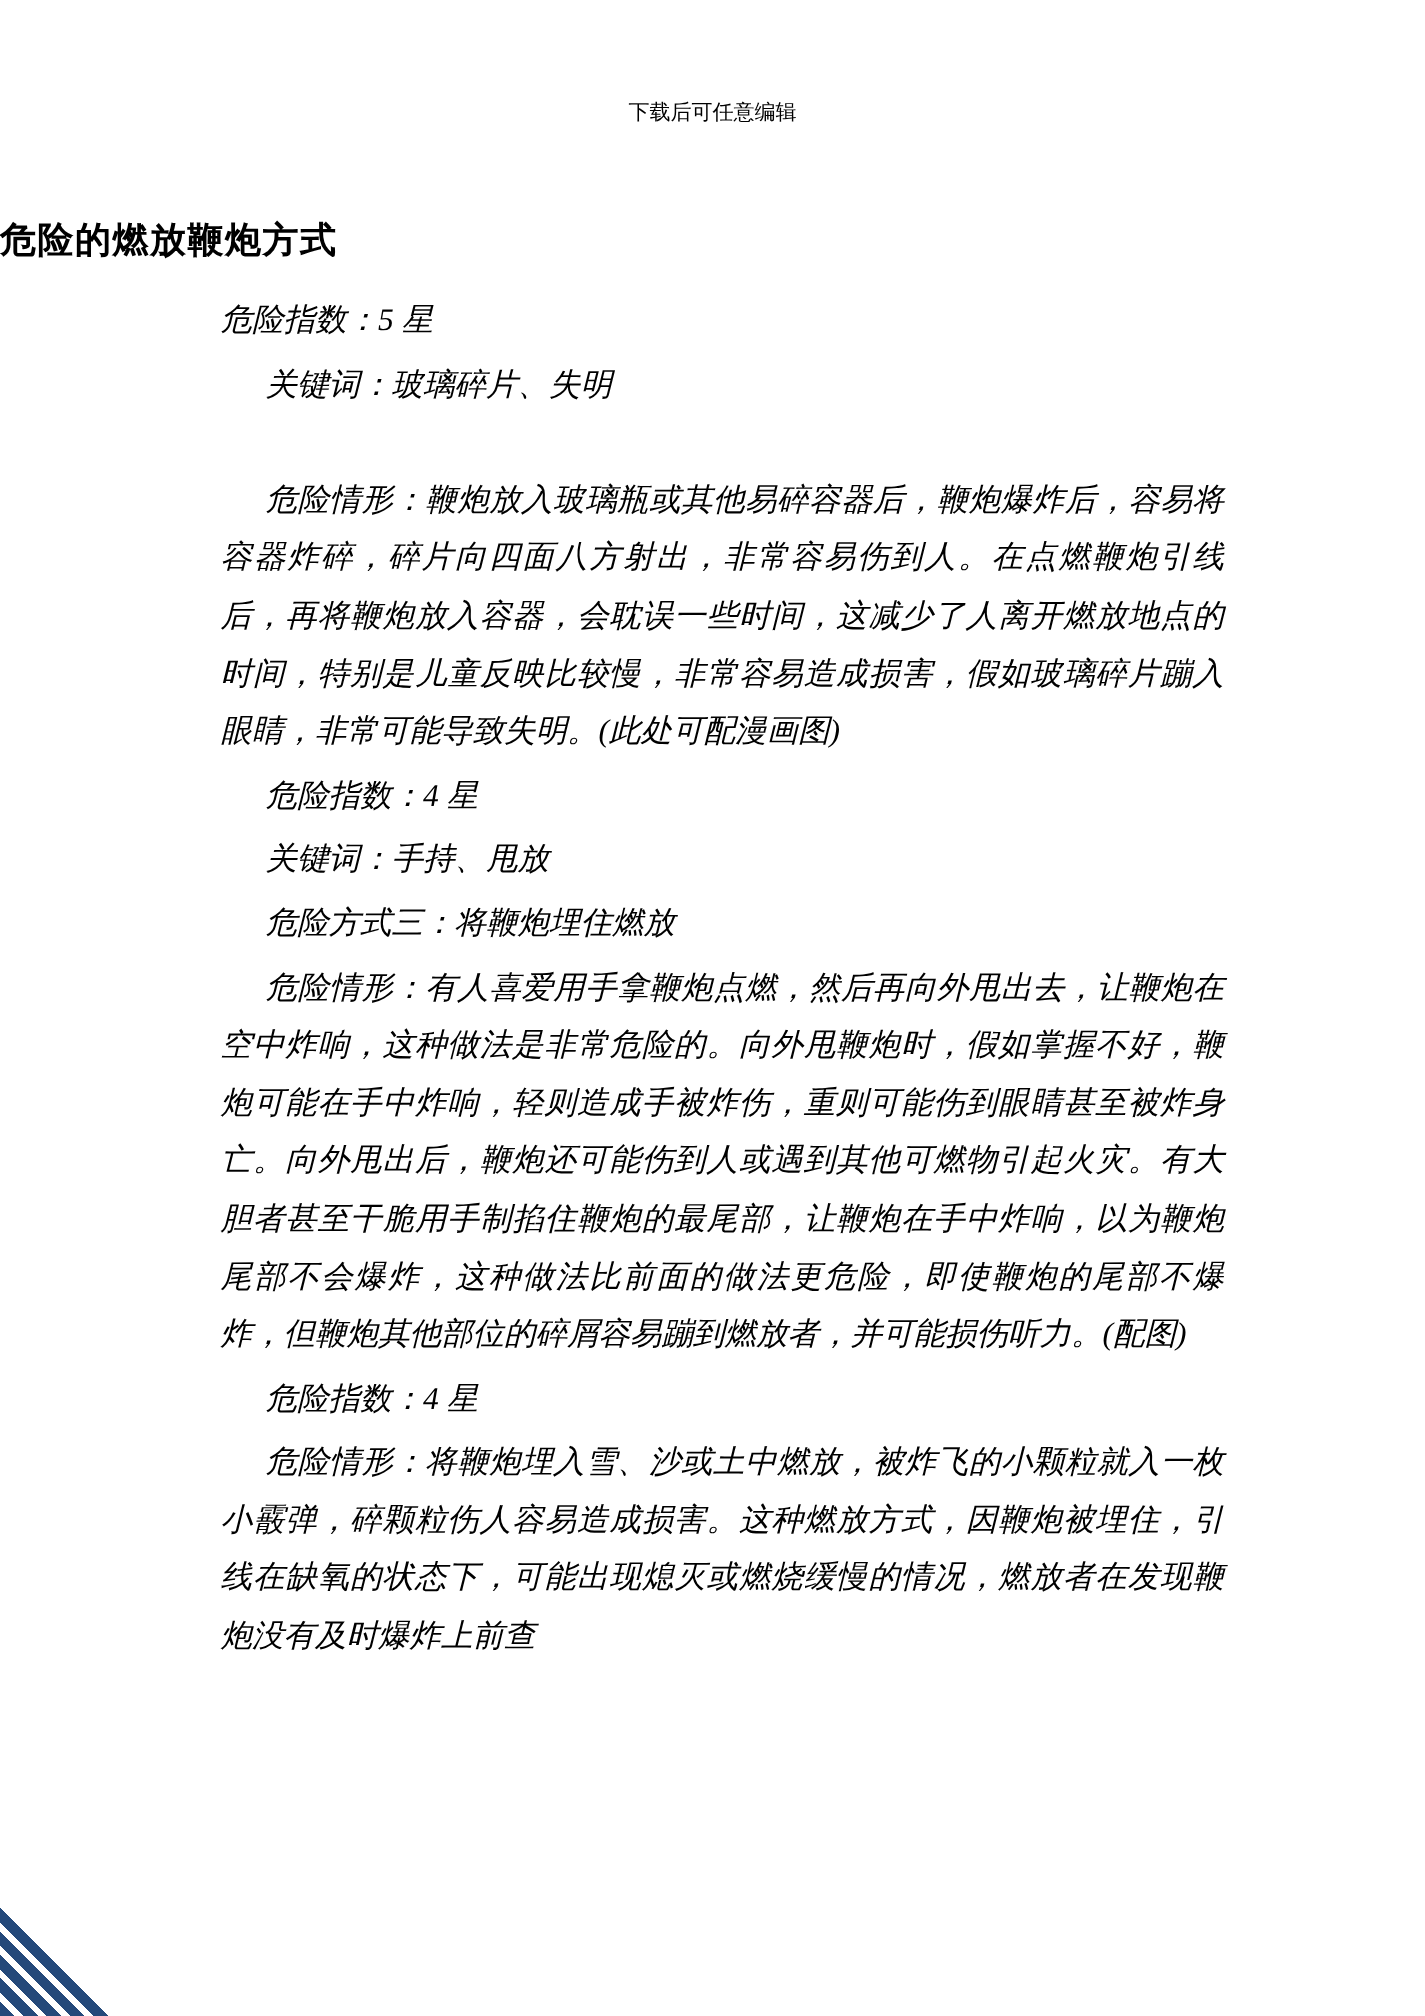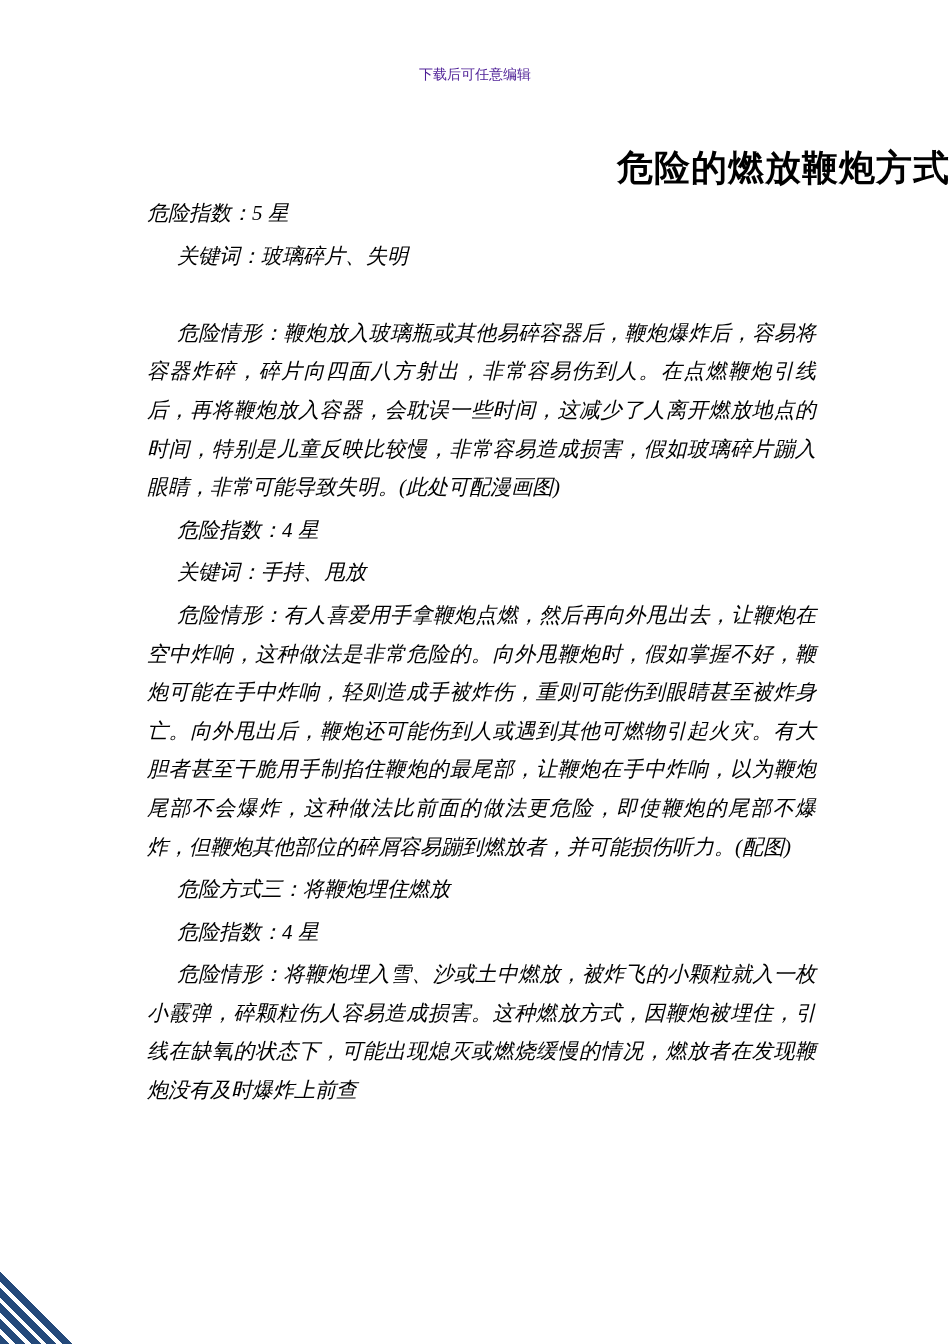--- a/index.html
+++ b/index.html
@@ -16,29 +16,29 @@
     font-family: "Liberation Serif", "DejaVu Serif", serif;
     color: #000000;
   }
   .watermark {
     position: absolute;
     top: 66px;
     left: 0;
     width: 100%;
     text-align: center;
     font-size: 14px;
-    color: #4c1d95;
+    color: #000000;
   }
   .doc-title {
     position: absolute;
     top: 144px;
     left: 0;
     width: 100%;
-    text-align: right;
-    font-size: 36px;
+    text-align: left;
+    font-size: 24px;
     font-weight: bold;
     letter-spacing: 1px;
   }
   .content {
     position: absolute;
     top: 190px;
     left: 143px;
     width: 677px;
     font-size: 21px;
     line-height: 38.6px;
@@ -81,23 +81,23 @@
   <div class="doc-title">危险的燃放鞭炮方式</div>
 
   <div class="content">
 
     <p>危险指数：5 星</p>
     <p class="indent">关键词：玻璃碎片、失明</p>
     <p class="indent gap-before">危险情形：鞭炮放入玻璃瓶或其他易碎容器后，鞭炮爆炸后，容易将容器炸碎，碎片向四面八方射出，非常容易伤到人。在点燃鞭炮引线后，再将鞭炮放入容器，会耽误一些时间，这减少了人离开燃放地点的时间，特别是儿童反映比较慢，非常容易造成损害，假如玻璃碎片蹦入眼睛，非常可能导致失明。(此处可配漫画图)</p>
 
     <p class="indent">危险指数：4 星</p>
     <p class="indent">关键词：手持、甩放</p>
+    <p class="indent">危险方式三：将鞭炮埋住燃放</p>
+
     <p class="indent">危险情形：有人喜爱用手拿鞭炮点燃，然后再向外甩出去，让鞭炮在空中炸响，这种做法是非常危险的。向外甩鞭炮时，假如掌握不好，鞭炮可能在手中炸响，轻则造成手被炸伤，重则可能伤到眼睛甚至被炸身亡。向外甩出后，鞭炮还可能伤到人或遇到其他可燃物引起火灾。有大胆者甚至干脆用手制掐住鞭炮的最尾部，让鞭炮在手中炸响，以为鞭炮尾部不会爆炸，这种做法比前面的做法更危险，即使鞭炮的尾部不爆炸，但鞭炮其他部位的碎屑容易蹦到燃放者，并可能损伤听力。(配图)</p>
-
-    <p class="indent">危险方式三：将鞭炮埋住燃放</p>
     <p class="indent">危险指数：4 星</p>
     <p class="indent">危险情形：将鞭炮埋入雪、沙或土中燃放，被炸飞的小颗粒就入一枚小霰弹，碎颗粒伤人容易造成损害。这种燃放方式，因鞭炮被埋住，引线在缺氧的状态下，可能出现熄灭或燃烧缓慢的情况，燃放者在发现鞭炮没有及时爆炸上前查</p>
 
   </div>
 
   <div class="corner-fold"></div>
 
 </div>
 
 </body></html>

